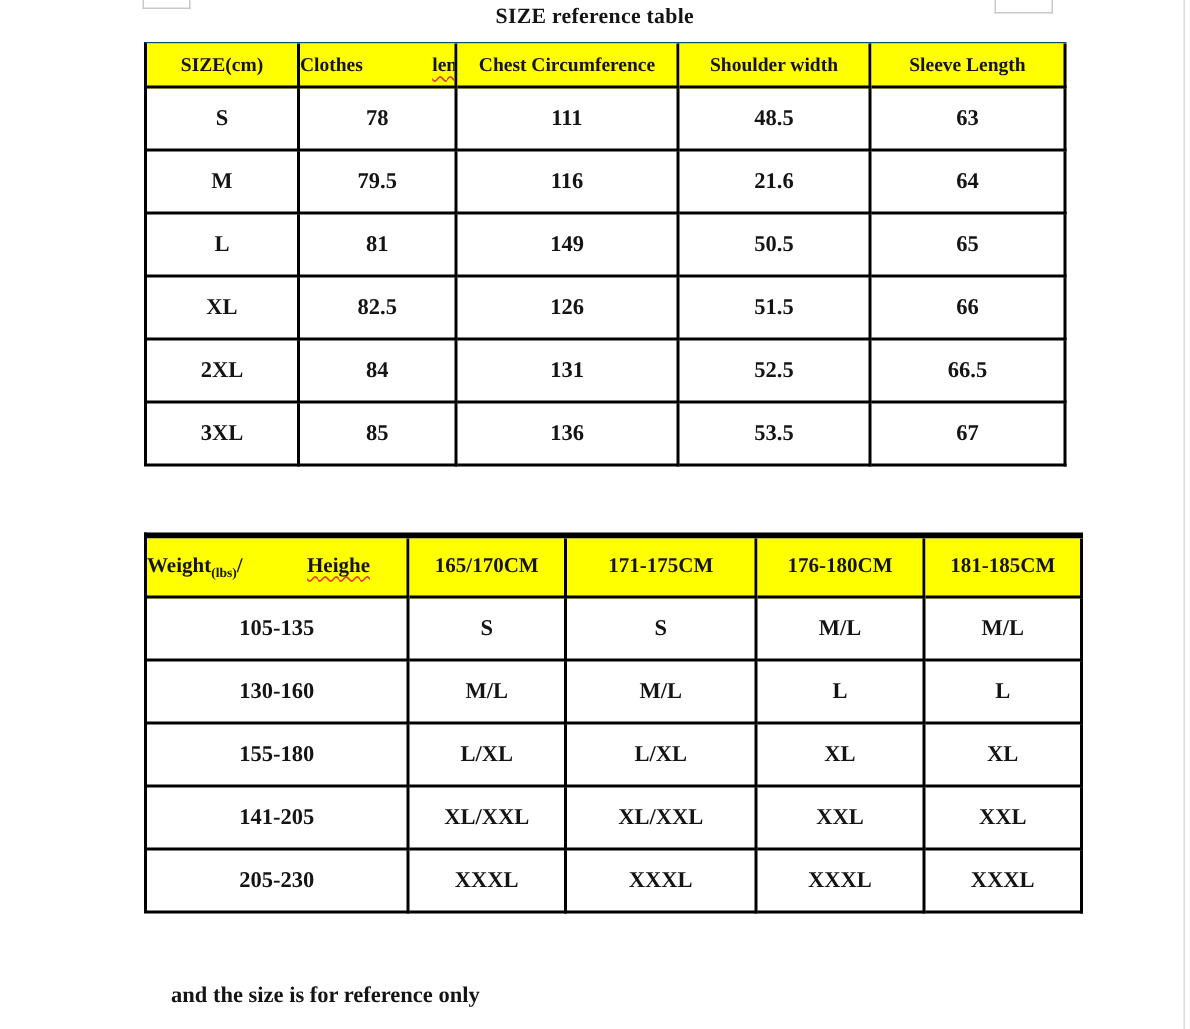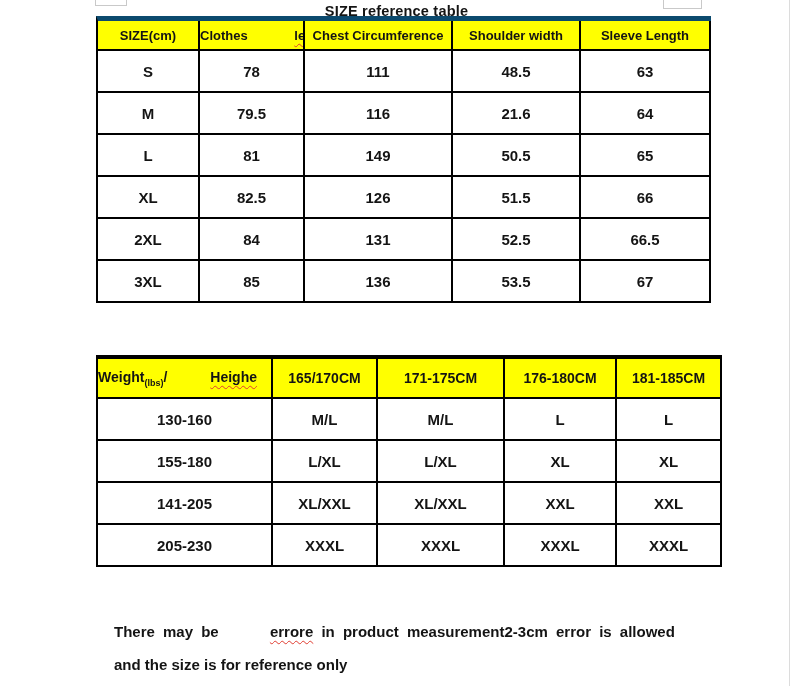--- a/index.html
+++ b/index.html
@@ -1,21 +1,21 @@
 <!DOCTYPE html>
 <html><head>
 <meta charset="utf-8">
 <style>
   html, body { margin: 0; padding: 0; background: #ffffff; }
   .canvas {
     position: relative;
     width: 793px;
     height: 686px;
     background: #ffffff;
-    font-family: Liberation Sans, sans-serif;
+    font-family: Liberation Serif, serif;
     color: #141414;
     overflow: hidden;
   }
   .title {
     position: absolute;
     top: 3px;
     left: 0;
     width: 100%;
     text-align: center;
     font-size: 14.5px;
@@ -35,23 +35,23 @@
     border-bottom: 2px solid #000;
     text-align: center;
     vertical-align: middle;
     font-weight: bold;
     padding: 0;
     overflow: hidden;
     white-space: nowrap;
   }
   .t1 {
     left: 96px;
-    top: 16px;
+    top: 28px;
     width: 615px;
-    border-top: 5px solid #0c4a6e;
+    border-top: 1px solid #0c4a6e;
     border-left: 2px solid #000;
   }
   .t1 .head td { background: #ffff00; height: 30px; font-size: 13px; }
   .t1 .r td    { height: 42px; font-size: 15px; }
   .t1 .recrow td { height: 43px; font-size: 15px; border-bottom: none; }
   .t2 {
     left: 96px;
     top: 355px;
     width: 626px;
     border-top: 4px solid #000;
@@ -182,20 +182,27 @@
     </colgroup>
     <tbody>
       <tr class="head">
         <td><span>Weight</span><sub>(lbs)</sub><span>/</span><span class="sq">Heighe</span><sub class="sq">(cm)</sub></td>
         <td>165/170CM</td>
         <td>171-175CM</td>
         <td>176-180CM</td>
         <td>181-185CM</td>
       </tr>
       <tr class="r">
+        <td>105-135</td>
+        <td>S</td>
+        <td>S</td>
+        <td>M/L</td>
+        <td>M/L</td>
+      </tr>
+      <tr class="r">
         <td>130-160</td>
         <td>M/L</td>
         <td>M/L</td>
         <td>L</td>
         <td>L</td>
       </tr>
       <tr class="r">
         <td>155-180</td>
         <td>L/XL</td>
         <td>L/XL</td>
@@ -212,16 +219,15 @@
       <tr class="r">
         <td>205-230</td>
         <td>XXXL</td>
         <td>XXXL</td>
         <td>XXXL</td>
         <td>XXXL</td>
       </tr>
     </tbody>
   </table>
 
-  <div class="footer1"><span>There may be </span><span class="sq">errore</span><span> in product measurement2-3cm error is allowed</span></div>
   <div class="footer2">and the size is for reference only</div>
 
 </div>
 
 </body></html>

